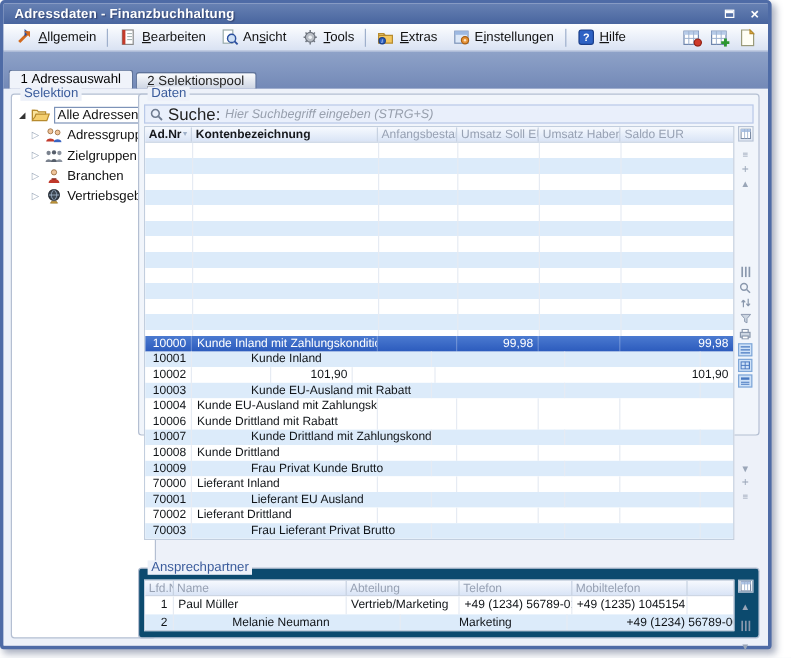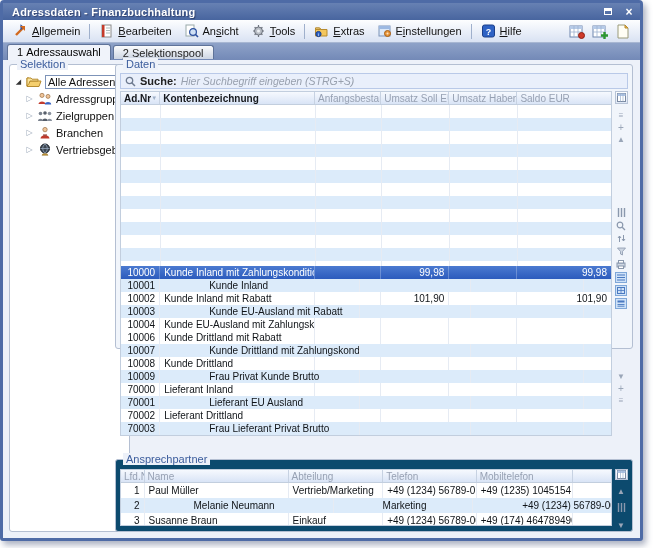--- a/index.html
+++ b/index.html
@@ -23,22 +23,22 @@
   .menubar { height:23px; background:linear-gradient(#fdfeff,#d9e2f3);
     border-bottom:1px solid #a7b6d2; display:flex; align-items:center; padding:0 4px; flex:none; }
   .mitem { display:flex; align-items:center; gap:4px; padding:2px 6px; font-size:11px; color:#111;
     border-radius:2px; cursor:default; }
   .mitem u { text-decoration:underline; }
   .msep { width:1px; height:15px; background:#9fb0cc; margin:0 3px; }
   .micon { width:15px; height:14px; flex:none; }
   .mright { margin-left:auto; display:flex; gap:5px; padding-right:4px; }
   .tbtn { width:18px; height:17px; display:flex; align-items:center; justify-content:center; }
   
-  .tabstrip { height:17px; background:linear-gradient(#8ea2c8,#7389b7); display:flex;
-    align-items:center; padding:0 0 0 4px; flex:none; }
+  .tabstrip { height:31px; background:linear-gradient(#8ea2c8,#7389b7); display:flex;
+    align-items:flex-end; padding:0 0 0 4px; flex:none; }
   .tab { font-size:11px; padding:1px 9px 2px 9px; border:1px solid #5f7399; border-bottom:none;
     border-radius:3px 3px 0 0; margin-right:2px; cursor:default; }
   .tab.active { background:#f0f3fa; color:#000; position:relative; top:0; }
   .tab.inactive { background:linear-gradient(#fbfcfd,#cdd5e3); color:#222; height:14px; }
   .tab .mn { text-decoration:underline; }
   
   .content { position:relative; flex:1; background:#edf1f9; }
   .gbox { position:absolute; border:1px solid #b4bfd2; border-radius:3px; }
   .gbox > .glabel { position:absolute; top:-7px; left:7px; font-size:11px; color:#3b5c9c;
     background:#edf1f9; padding:0 3px; line-height:12px; }
@@ -49,21 +49,21 @@
   .tree { padding:8px 2px 0 4px; font-size:11px; color:#111; }
   .trow { height:17px; display:flex; align-items:center; gap:3px; cursor:default; white-space:nowrap; }
   .trow.child { padding-left:11px; }
   .exp { width:9px; text-align:center; font-size:7px; color:#333; flex:none; }
   .exp.closed { color:#9aa7b8; font-size:8px; }
   .ticon { width:16px; height:13px; flex:none; }
   .tsel { border:1px solid #7d93b8; padding:0 2px; background:#fff; }
   
   .searchrow { margin:8px 4px 2px 4px; height:16px; background:#e9effb; border:1px solid #b9c9e8;
     display:flex; align-items:center; padding:0 4px; gap:4px; }
-  .searchrow .slabel { font-size:11px; font-weight:bold; color:#222; }
+  .searchrow .slabel { font-size:14px; font-weight:normal; color:#222; }
   .searchrow input { flex:1; border:none; background:transparent; outline:none;
     font-size:10.5px; font-style:italic; color:#444; font-family:"Liberation Sans",sans-serif; }
   .searchrow input::placeholder { color:#98a0ae; font-style:italic; opacity:1; }
   
   .gridwrap { display:flex; margin:2px 4px 4px 4px; }
   .grid { flex:1; border:1px solid #c2cede; background:#fff; display:flex; flex-direction:column; overflow:hidden; }
   .ghead { display:flex; height:13px; flex:none; background:linear-gradient(#f6f9fe,#d9e4f6);
     border-bottom:1px solid #c2cede; }
   .hc { font-size:10px; padding:0 3px; display:flex; align-items:center;
     border-right:1px solid #c7d2e2; overflow:hidden; white-space:nowrap; flex:none; }
@@ -315,21 +315,20 @@
             <div class="grow alt">
                 <div class="c num w1">10001</div>
                 <div class="c w2">Kunde Inland</div>
                 <div class="c num w3"></div>
                 <div class="c num w4"></div>
                 <div class="c num w5"></div>
                 <div class="c num w6"></div>
               </div>
             <div class="grow">
                 <div class="c num w1">10002</div>
-                <div class="c w2">Kunde Inland mit Rabatt</div>
                 <div class="c num w3"></div>
                 <div class="c num w4">101,90</div>
                 <div class="c num w5"></div>
                 <div class="c num w6">101,90</div>
               </div>
             <div class="grow alt">
                 <div class="c num w1">10003</div>
                 <div class="c w2">Kunde EU-Ausland mit Rabatt</div>
                 <div class="c num w3"></div>
                 <div class="c num w4"></div>

